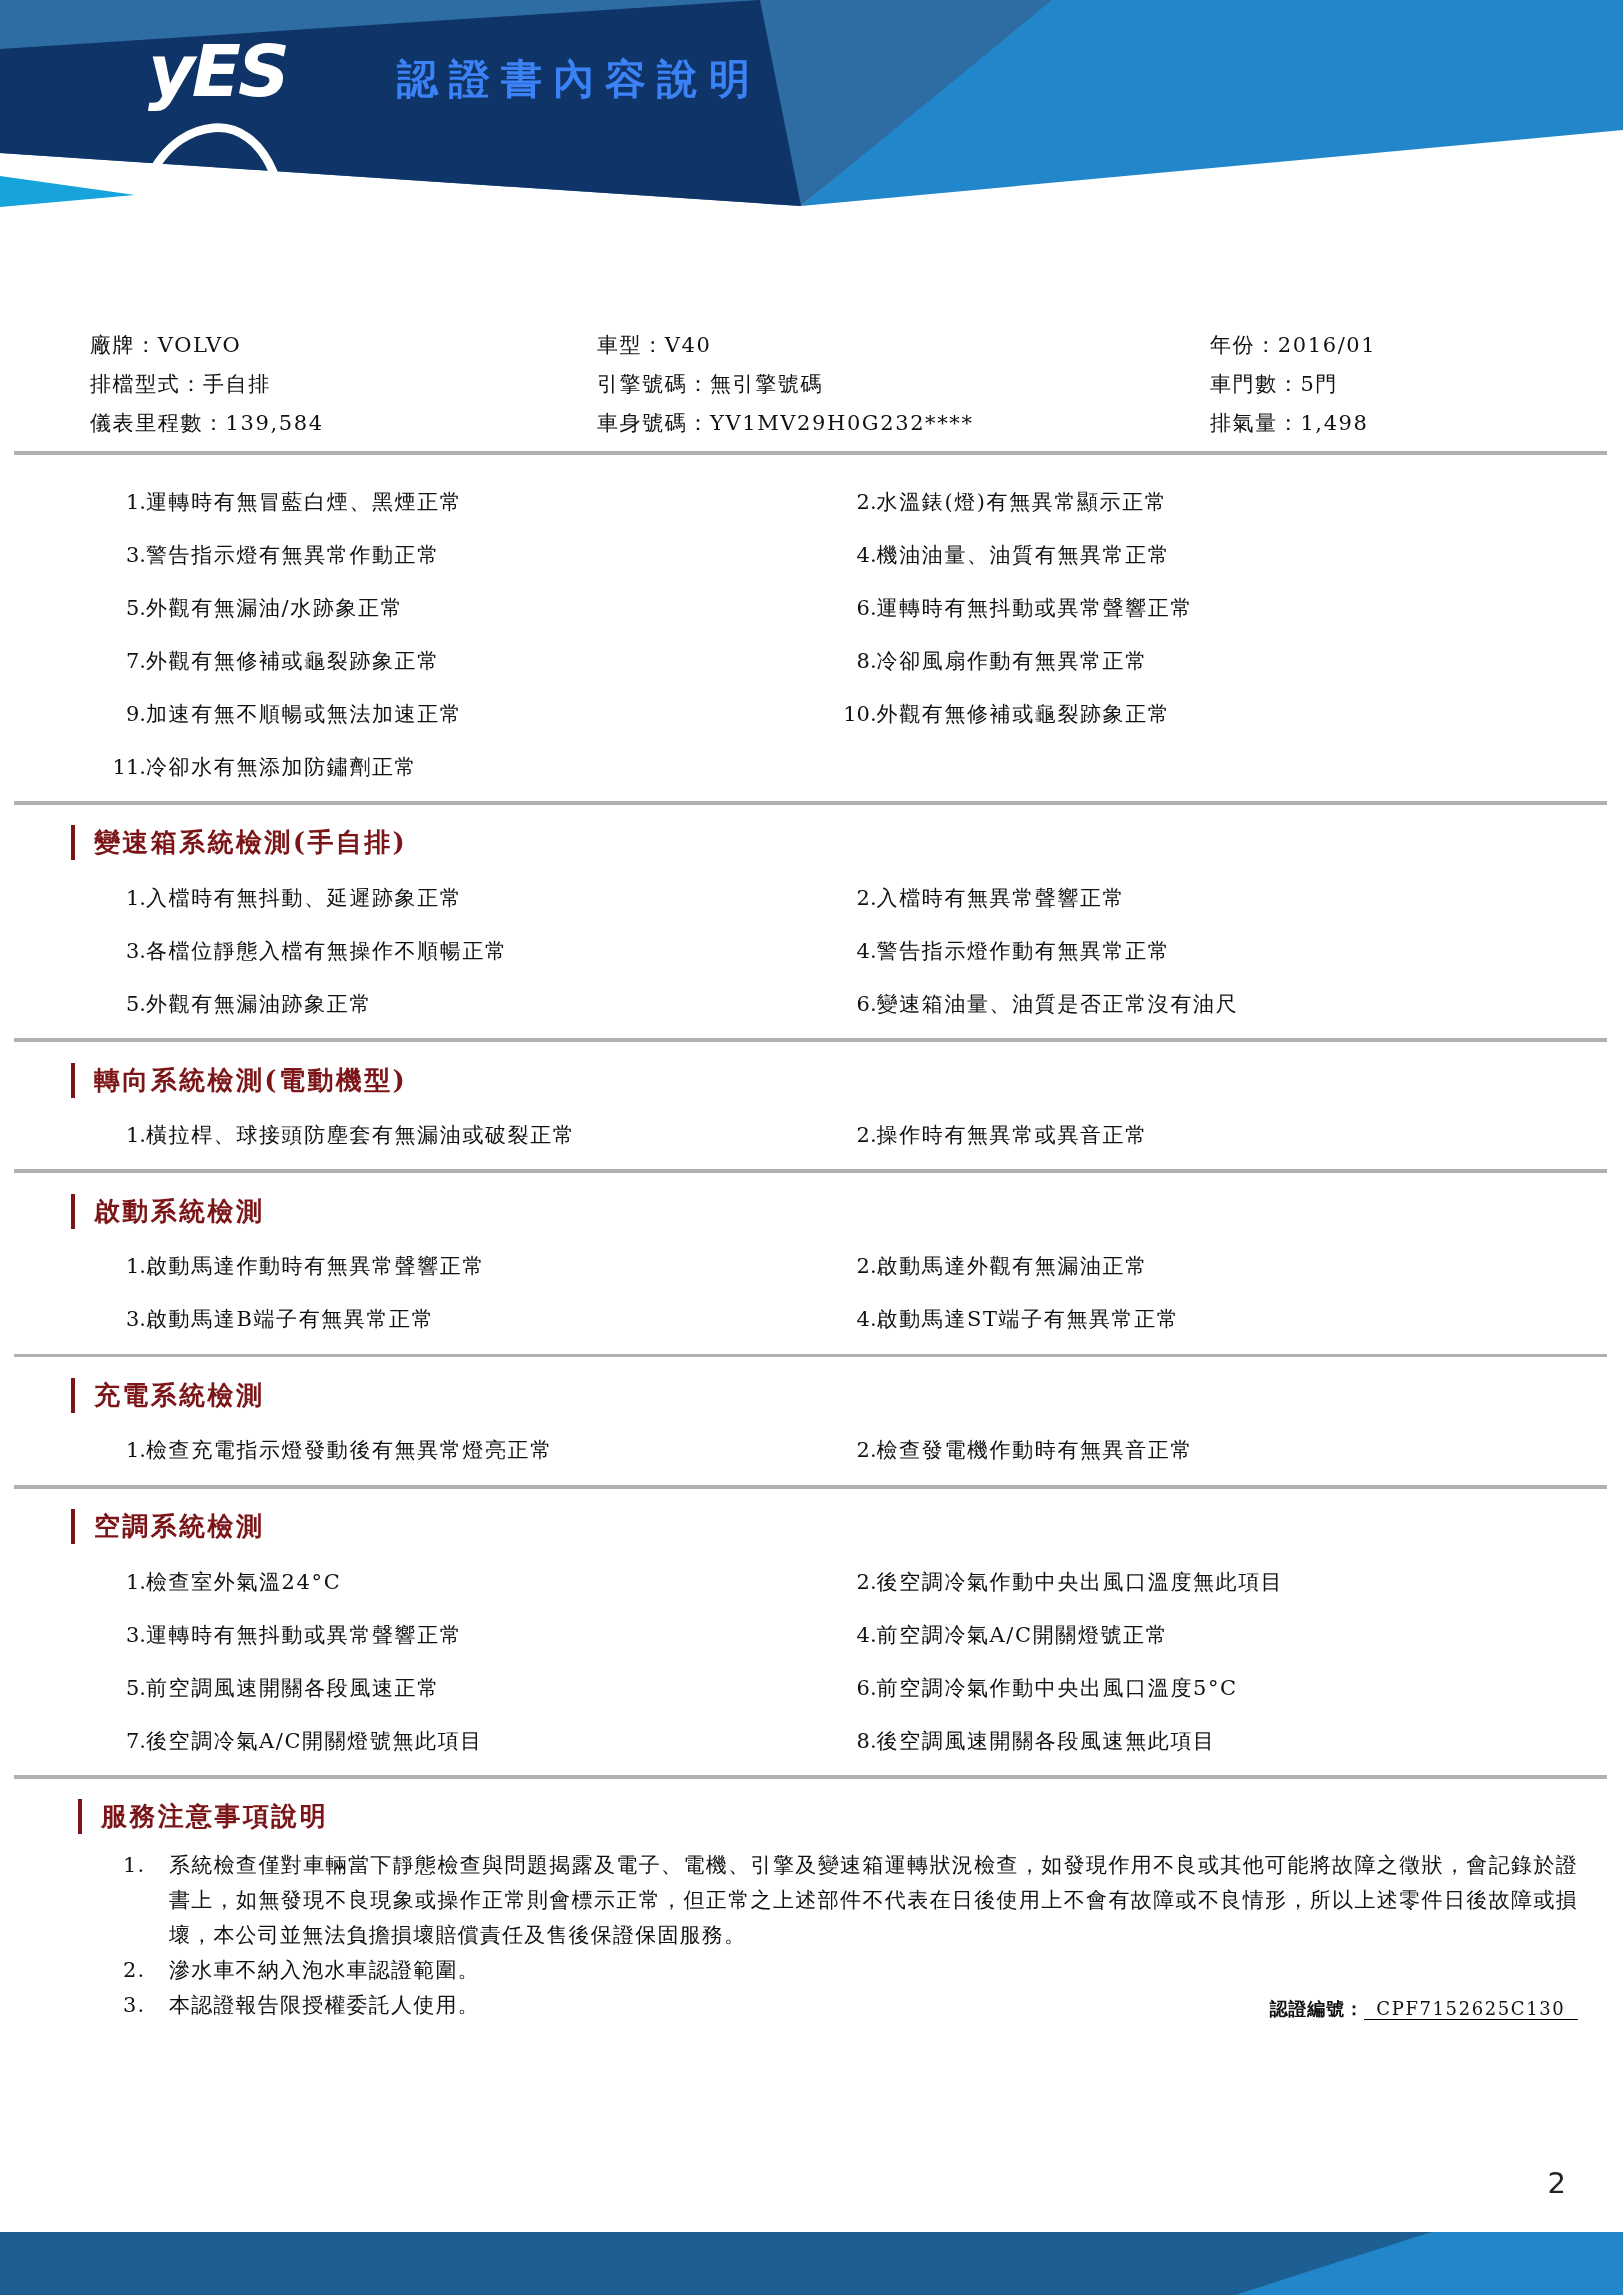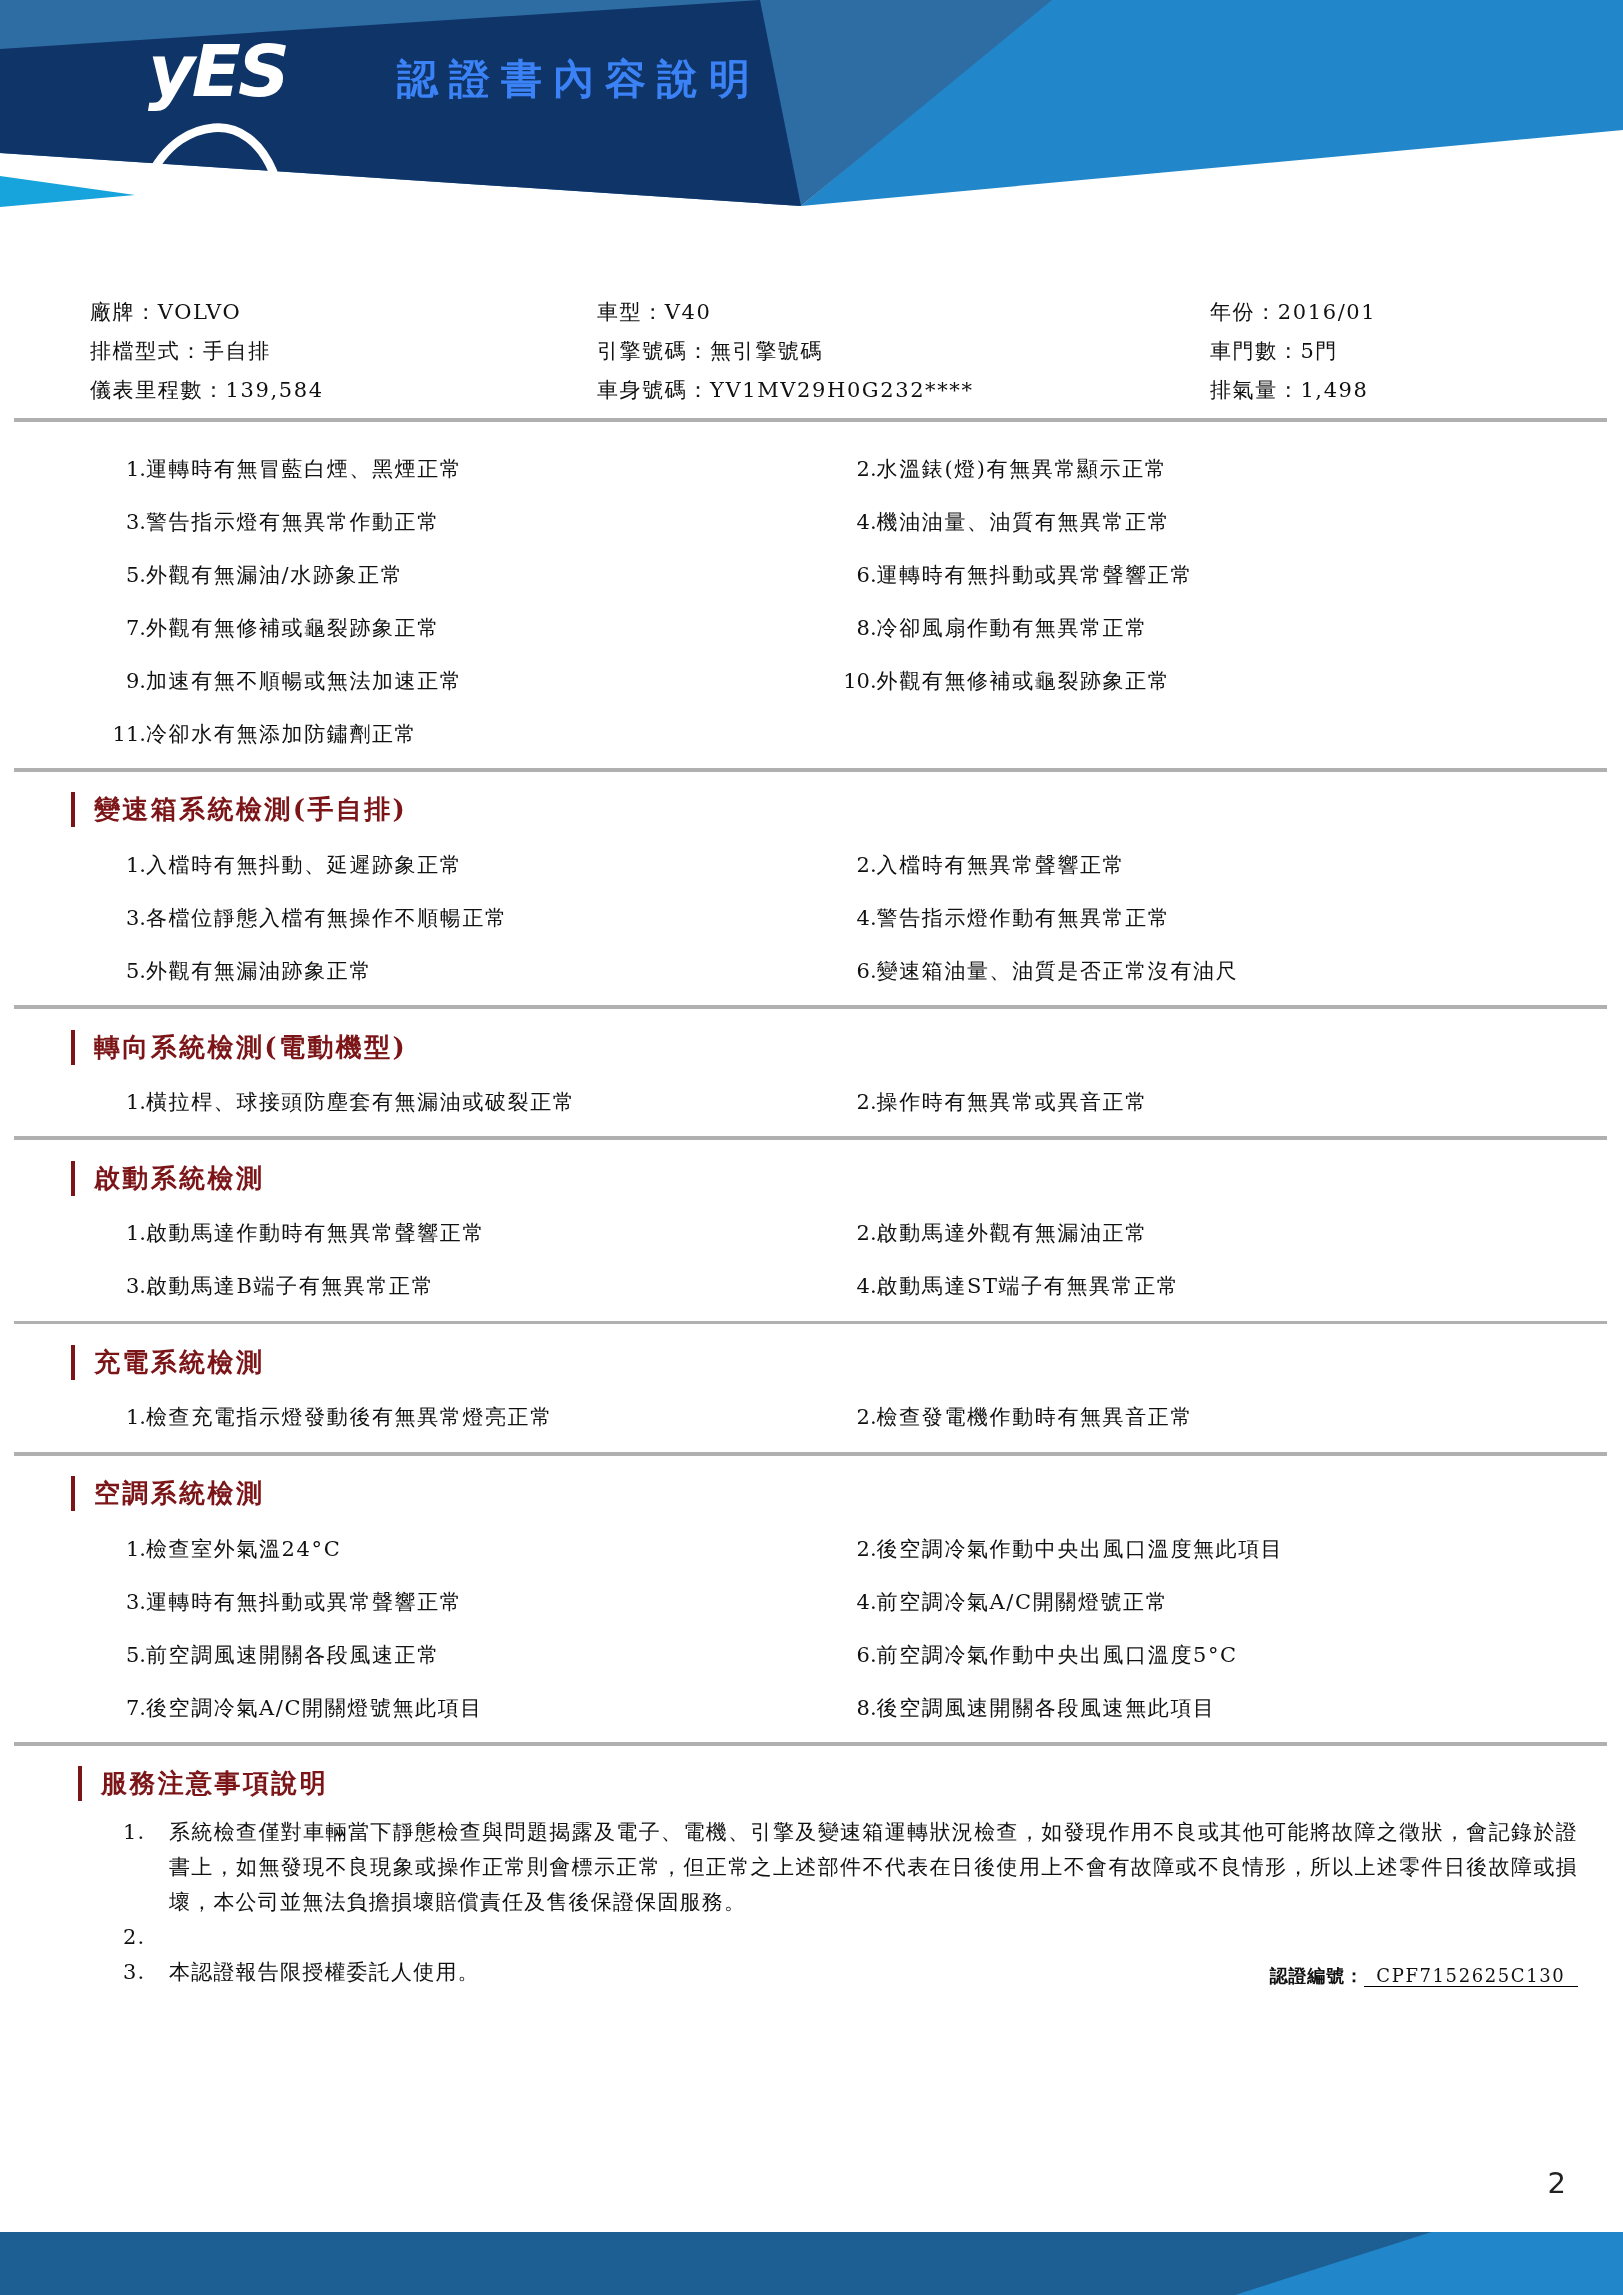--- a/index.html
+++ b/index.html
@@ -15,21 +15,21 @@
   .hdr-cyan{background:#17a3dc;clip-path:polygon(0 176px,135px 195px,0 207px);}
   .logo{position:absolute;left:148px;top:35px;color:#fff;display:flex;align-items:flex-start;flex-direction:column;}
   .logo-text{font-family:"DejaVu Sans","Liberation Sans",sans-serif;font-style:italic;font-weight:bold;
              font-size:72px;line-height:72px;letter-spacing:-3.1px;}
   .logo-car{margin-left:-4.7px;margin-top:1.6px;}
   .hdr-title{position:absolute;left:397px;top:52px;color:#3b82f6;
              font-family:"DejaVu Sans","Liberation Sans",sans-serif;font-weight:bold;
              font-size:41px;letter-spacing:11px;white-space:nowrap;}
 
   
-  .info{margin-top:34px;}
+  .info{margin-top:67px;}
   .info-row{display:grid;grid-template-columns:507px 613px auto;padding-left:90px;
             font-size:21px;line-height:39px;letter-spacing:1.6px;}
   .divider{height:3.9px;background:#b0b0b0;margin:7.9px 15.7px 0 14px;}
 
   
   .section{margin-top:20.4px;}
   .sec-title{display:flex;align-items:center;margin-left:71px;color:#7b1518;
              font-weight:bold;font-size:26px;line-height:35px;letter-spacing:2.4px;}
   .sec-bar{width:3.9px;height:35px;background:#7b1518;margin-right:19px;flex:none;}
   .items{margin-top:11px;display:block;}
@@ -356,20 +356,21 @@
       <span class="sec-bar"></span>
       <span>服務注意事項說明</span>
     </div>
     <div id="notes-list">
         <div class="note note-first">
           <span class="n-no">1.</span>
           <span class="n-tx">系統檢查僅對車輛當下靜態檢查與問題揭露及電子、電機、引擎及變速箱運轉狀況檢查，如發現作用不良或其他可能將故障之徵狀，會記錄於證書上，如無發現不良現象或操作正常則會標示正常，但正常之上述部件不代表在日後使用上不會有故障或不良情形，所以上述零件日後故障或損壞，本公司並無法負擔損壞賠償責任及售後保證保固服務。</span>
         </div>
         <div class="note">
           <span class="n-no">2.</span>
+          <span class="n-tx">滲水車不納入泡水車認證範圍。</span>
         </div>
         <div class="note">
           <span class="n-no">3.</span>
           <span class="n-tx">本認證報告限授權委託人使用。</span>
           <span class="cert"><span class="c-lbl">認證編號：</span><span class="c-val">CPF7152625C130</span></span>
         </div>
       </div>
   </div>
 
   <div class="pageno">2</div>

